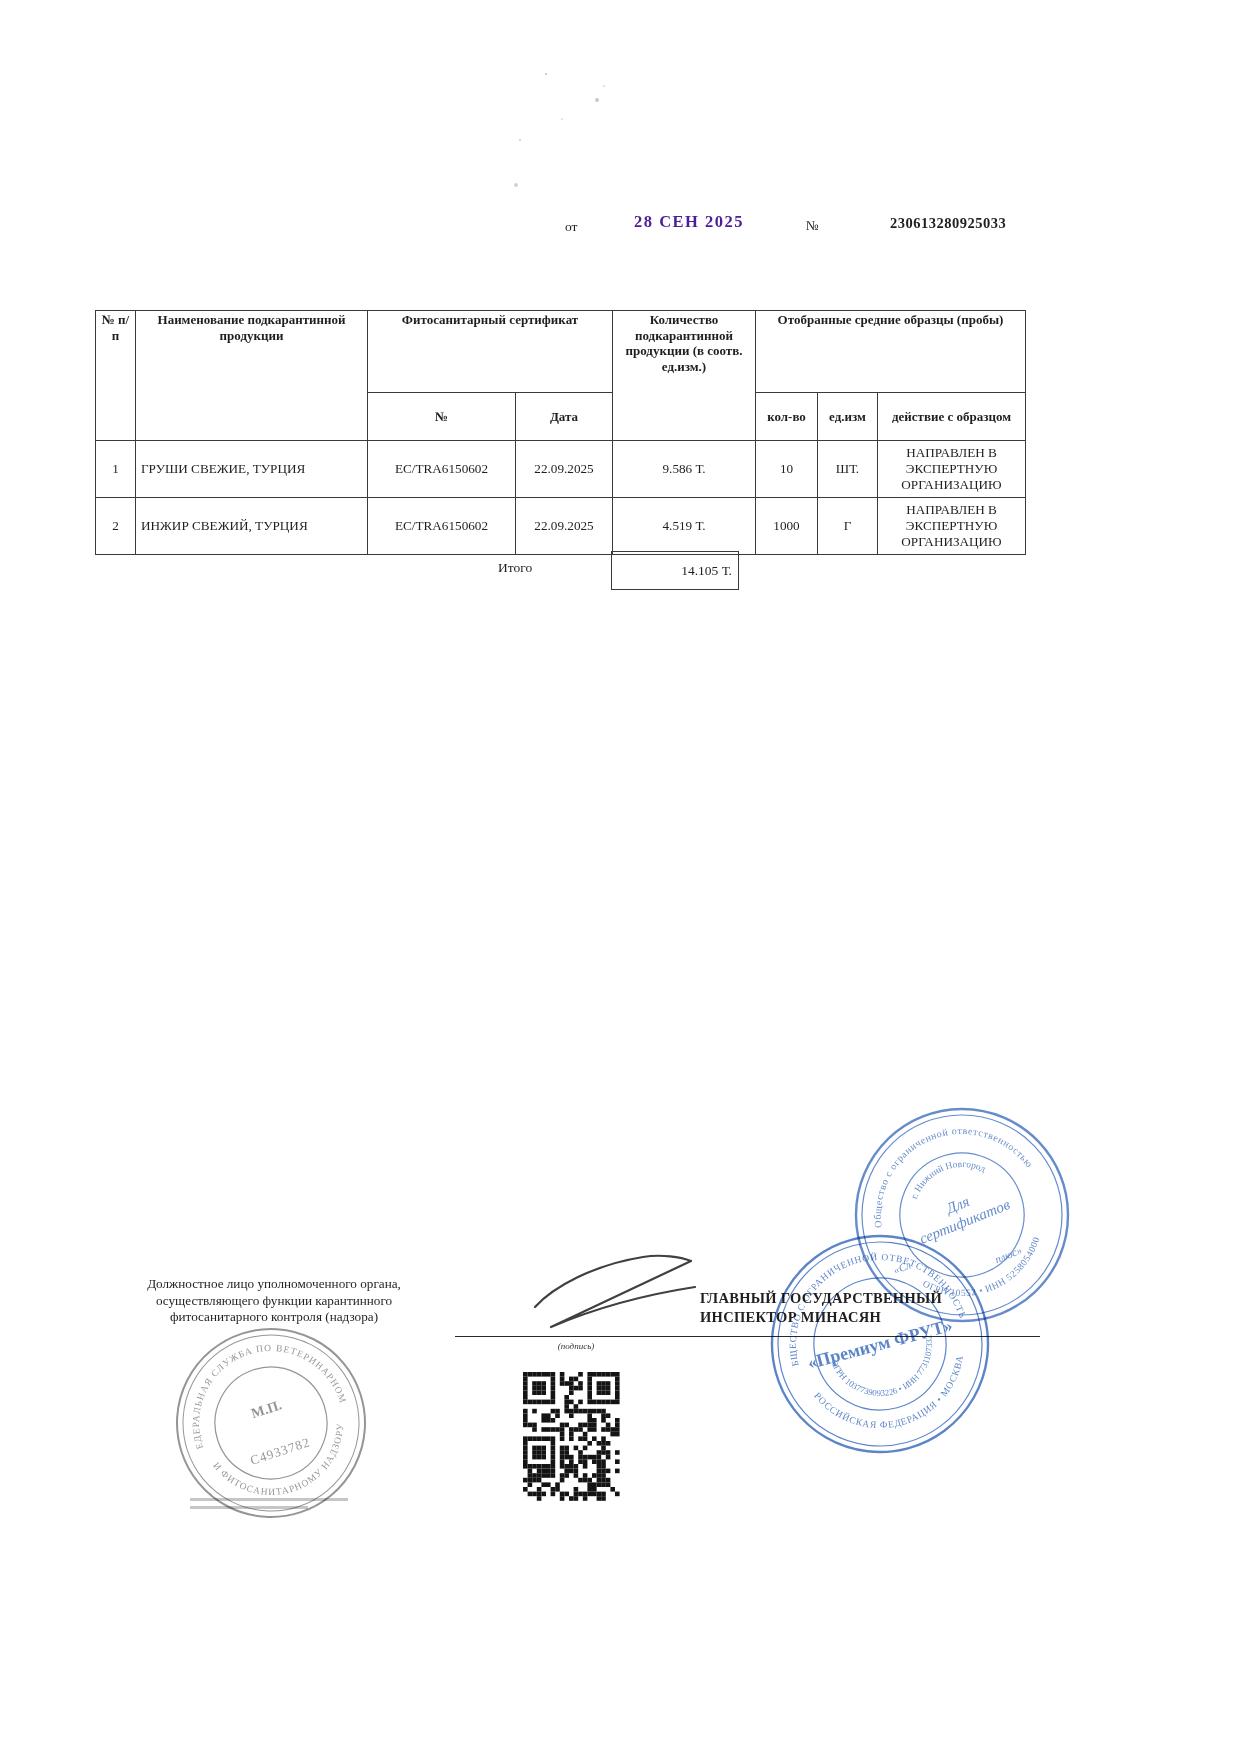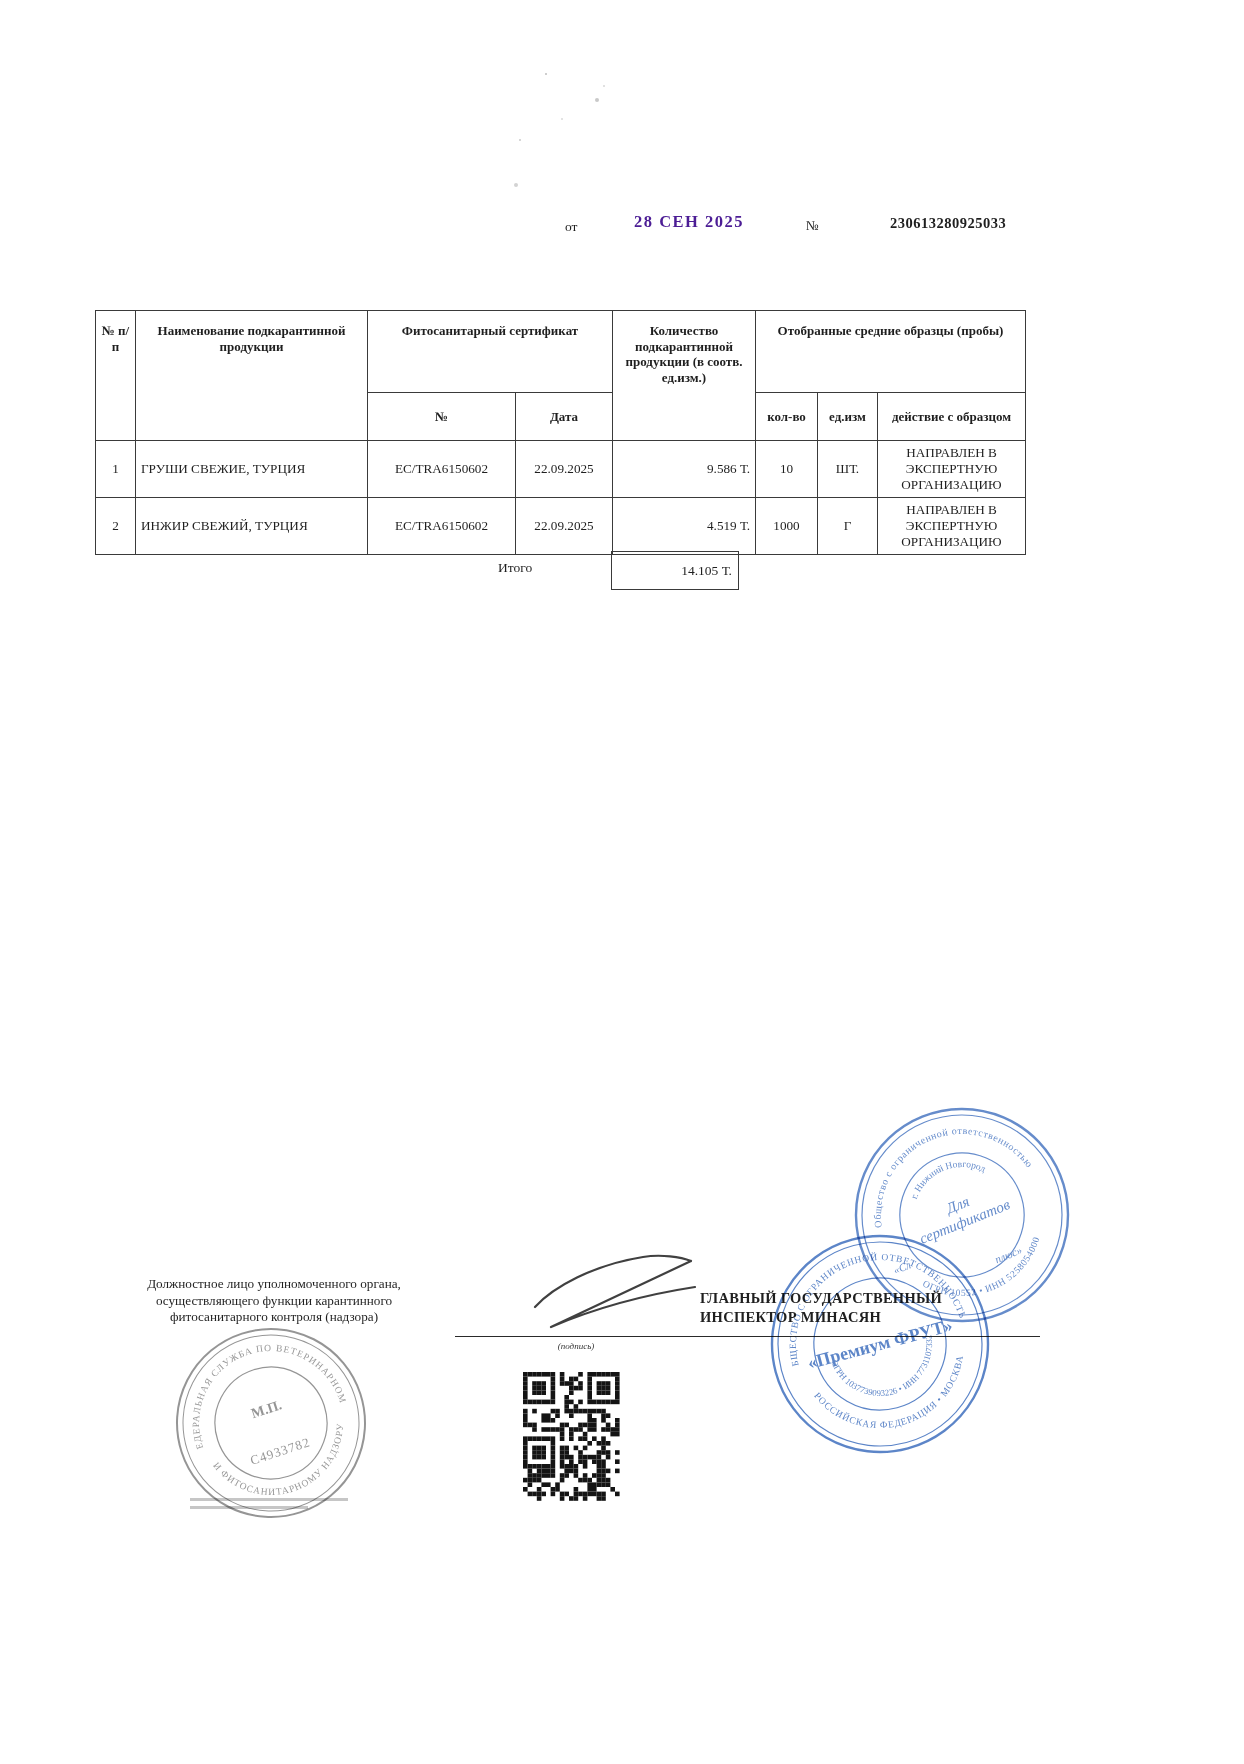--- a/index.html
+++ b/index.html
@@ -15,24 +15,24 @@
   .from-label  { left:565px; top:219px; font-size:13.5px; }
   .date-stamp  { left:634px; top:212px; font-size:16.5px; font-weight:bold; letter-spacing:1.5px; color:#4c1d95; }
   .no-sign     { left:806px; top:218px; font-size:13.5px; }
   .act-number  { left:862px; top:215px; font-size:14.5px; font-weight:bold; letter-spacing:.5px;margin-left:28px; }
 
   
   table.main { left:95px; top:310px; width:930px; position:absolute; border-collapse:collapse; table-layout:fixed; }
   table.main td { border:1px solid #3a3a3a; padding:4px 5px; box-sizing:border-box; }
   tr.h1 { height:82px; } tr.h2 { height:48px; } tr.dr { height:56px; }
   .hc { font-weight:bold; text-align:center; font-size:13px; line-height:15.5px; }
-  tr.h1 td { vertical-align:top; padding-top:12px; }
+  tr.h1 td { vertical-align:top; padding-top:1px; }
   tr.h2 td { vertical-align:middle; }
   tr.dr td { vertical-align:middle; font-size:13.2px; line-height:16px; }
-  .cc { text-align:center; } .lc { text-align:left; padding-left:7px; } .rc { text-align:right; padding-right:5px; }
+  .cc { text-align:center; } .lc { text-align:left; padding-left:7px; } .rc { text-align:center; padding-right:5px; }
   .action { font-size:12.8px; line-height:15.5px; text-align:center; }
 
   .total-label { left:498px; top:560px; width:106px; font-size:13.5px; }
   .total-box { left:611px; top:551px; width:128px; height:39px; border:1px solid #3a3a3a; box-sizing:border-box;
                display:flex; align-items:center; justify-content:flex-end; padding-right:6px; font-size:13.5px; }
 
   
   .official { left:116px; top:1276px; width:316px; text-align:center; font-size:13.2px; line-height:16.5px; z-index:1; }
   .signature { left:523px; top:1247px; z-index:4; }
   .sig-line { left:455px; top:1336px; width:585px; height:0; border-top:1.6px solid #2a2a2a; z-index:1; }

